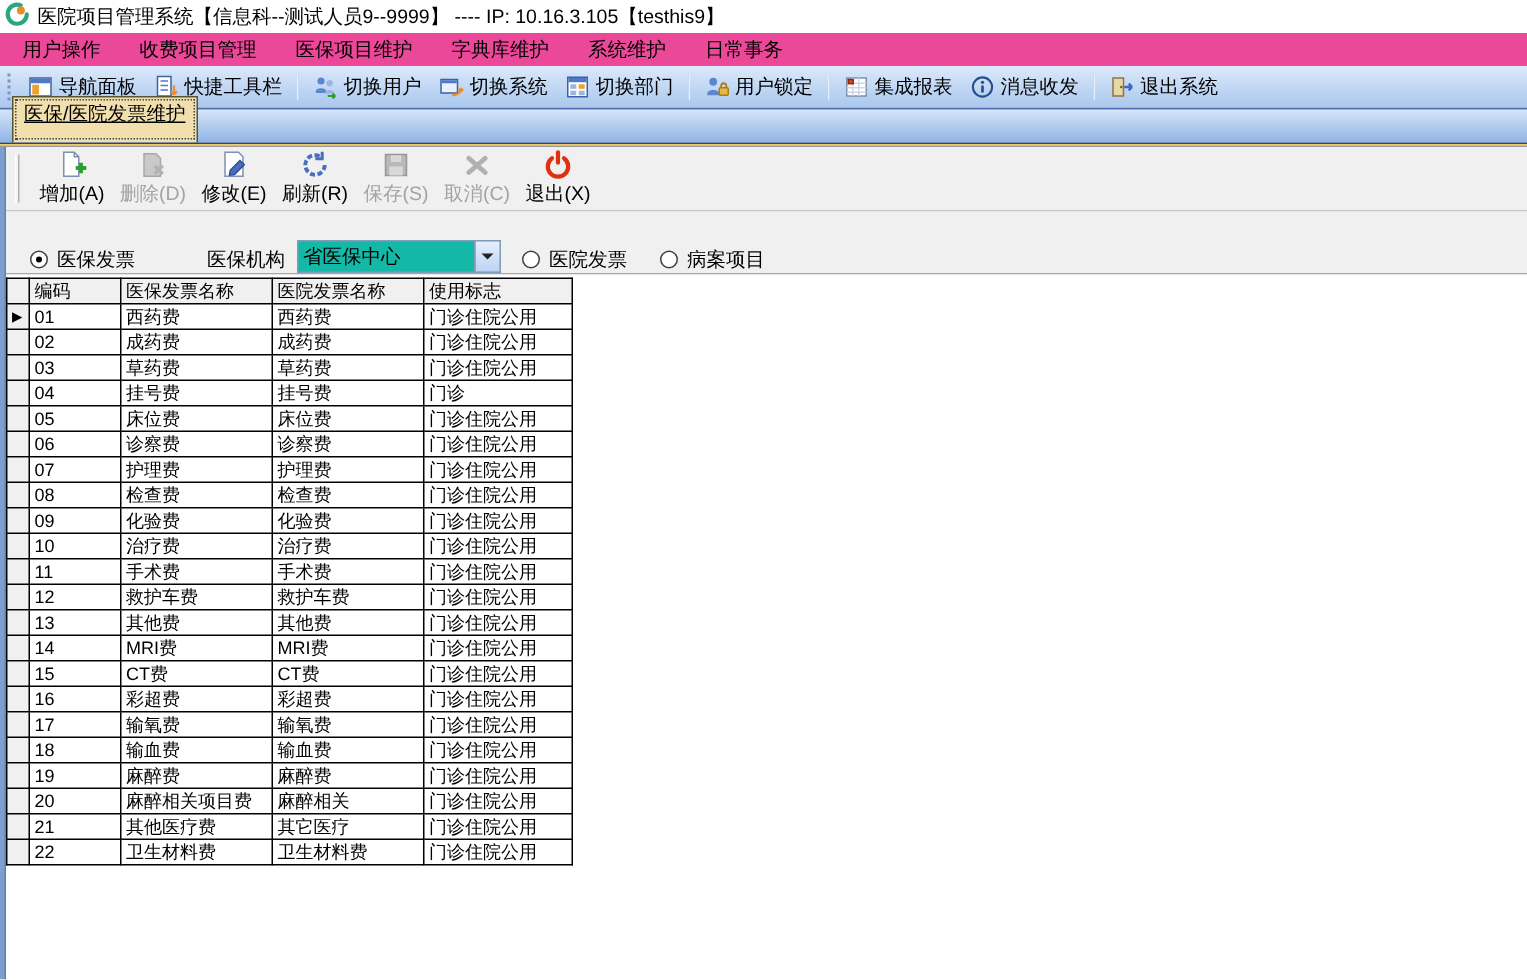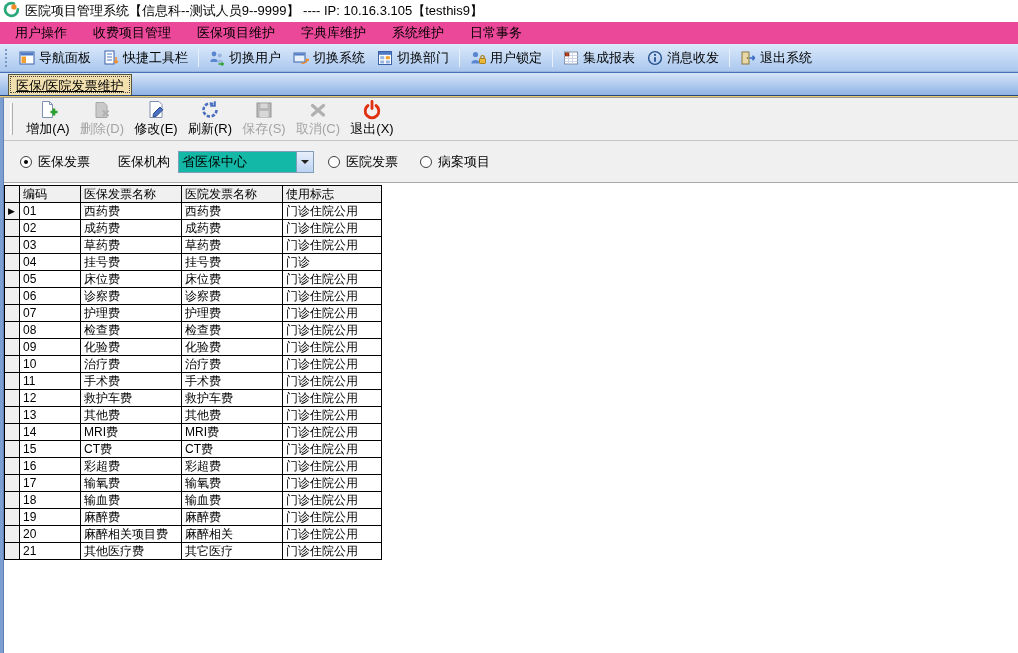--- a/index.html
+++ b/index.html
@@ -20,42 +20,42 @@
   .tb-grip { width:4px; height:18px; border-left:2px dotted #7a96c2; margin:0 4px 0 1px; }
   .tb-item { display:flex; align-items:center; gap:4px; padding:2px 6px; border-radius:2px; cursor:default; }
   .tb-sep { width:1px; height:18px; background:#8fabd4; border-right:1px solid #e8f0fc; margin:0 4px; }
   .tb-icon svg { display:block; }
 
   
   .tabstrip { height:23px; background:linear-gradient(#d6e5f9,#8fb3e6); border-top:1px solid #4a6fb5; display:flex; align-items:flex-end; padding-left:8px; flex:0 0 auto; }
   .navy-line { height:1px; background:#26457c; flex:0 0 auto; }
   .gold-line { height:1px; background:#e9cb6d; flex:0 0 auto; }
   .gray-line { height:1px; background:#9a9a9a; flex:0 0 auto; }
-  .tab-active { background:#f2dfae; border:1px solid #55553a; border-bottom:none; padding:2px 7px 0 7px; outline:1px dotted #444; outline-offset:-3px; cursor:default; }
+  .tab-active { background:#f2dfae; border:1px solid #55553a; border-bottom:none; padding:2px 7px 10px 7px; outline:1px dotted #444; outline-offset:-3px; cursor:default; }
   .tab-active span { text-decoration:underline; }
 
   
   .main { flex:1 1 auto; display:flex; min-height:0; }
   .left-strip { width:4px; background:#7d9fd0; border-right:1px solid #5c82b8; flex:0 0 auto; }
   .main-col { flex:1 1 auto; display:flex; flex-direction:column; min-width:0; }
 
   
   .action-bar { height:43px; background:#f0f0f0; border-bottom:1px solid #c6c6c6; display:flex; align-items:center; padding-left:4px; flex:0 0 auto; }
   .vgrip { width:3px; height:32px; border-left:1px solid #fff; border-right:1px solid #b0b0b0; margin:0 8px 0 2px; }
   .act-btn { width:54px; display:flex; flex-direction:column; align-items:center; gap:0; cursor:default; }
   .act-btn .act-icon svg { display:block; }
   .act-btn .act-label { font-size:13px; white-space:nowrap; }
   .act-btn.disabled .act-label { color:#a3a3a3; }
 
   
-  .filter-bar { height:42px; background:#f0f0f0; border-bottom:1px solid #a8a8a8; display:flex; align-items:center; padding-left:16px; flex:0 0 auto; }
+  .filter-bar { height:42px; background:#f0f0f0; border-bottom:1px solid #a8a8a8; display:flex; align-items:flex-end; padding-left:16px; flex:0 0 auto; }
   .radio { width:12px; height:12px; border-radius:50%; background:#fff; border:1px solid #404040; display:inline-block; position:relative; flex:0 0 auto; }
   .radio.sel::after { content:''; position:absolute; left:3px; top:3px; width:4px; height:4px; border-radius:50%; background:#000; }
   .radio-group { display:flex; align-items:center; gap:6px; cursor:default; }
-  .org-label { margin-left:28px; }
+  .org-label { margin-left:48px; }
   .combo { margin-left:8px; width:136px; height:22px; background:#14b8a6; border:1px solid #7f9db9; display:flex; align-items:center; }
   .combo-value { flex:1 1 auto; padding-left:3px; font-size:13px; white-space:nowrap; overflow:hidden; }
   .combo-btn { width:17px; height:20px; background:linear-gradient(#e8effc,#bcd3f2); border-left:1px solid #7f9db9; display:flex; align-items:center; justify-content:center; }
   .combo-arrow { width:0; height:0; border-left:4px solid transparent; border-right:4px solid transparent; border-top:4px solid #222; }
   .rg2 { margin-left:14px; }
   .rg3 { margin-left:22px; }
 
   
   .work-area { flex:1 1 auto; background:#fff; overflow:hidden; padding-top:2px; }
   table.grid { border-collapse:collapse; table-layout:fixed; width:377px; }
@@ -455,20 +455,27 @@
                 <td>麻醉相关</td>
                 <td>门诊住院公用</td>
               </tr>
               <tr>
                 <td class="ind"></td>
                 <td>21</td>
                 <td>其他医疗费</td>
                 <td>其它医疗</td>
                 <td>门诊住院公用</td>
               </tr>
+              <tr>
+                <td class="ind"></td>
+                <td>22</td>
+                <td>卫生材料费</td>
+                <td>卫生材料费</td>
+                <td>门诊住院公用</td>
+              </tr>
             </tbody>
         </table>
       </div>
 
     </div>
   </div>
 
 </div>
 
 </body></html>

